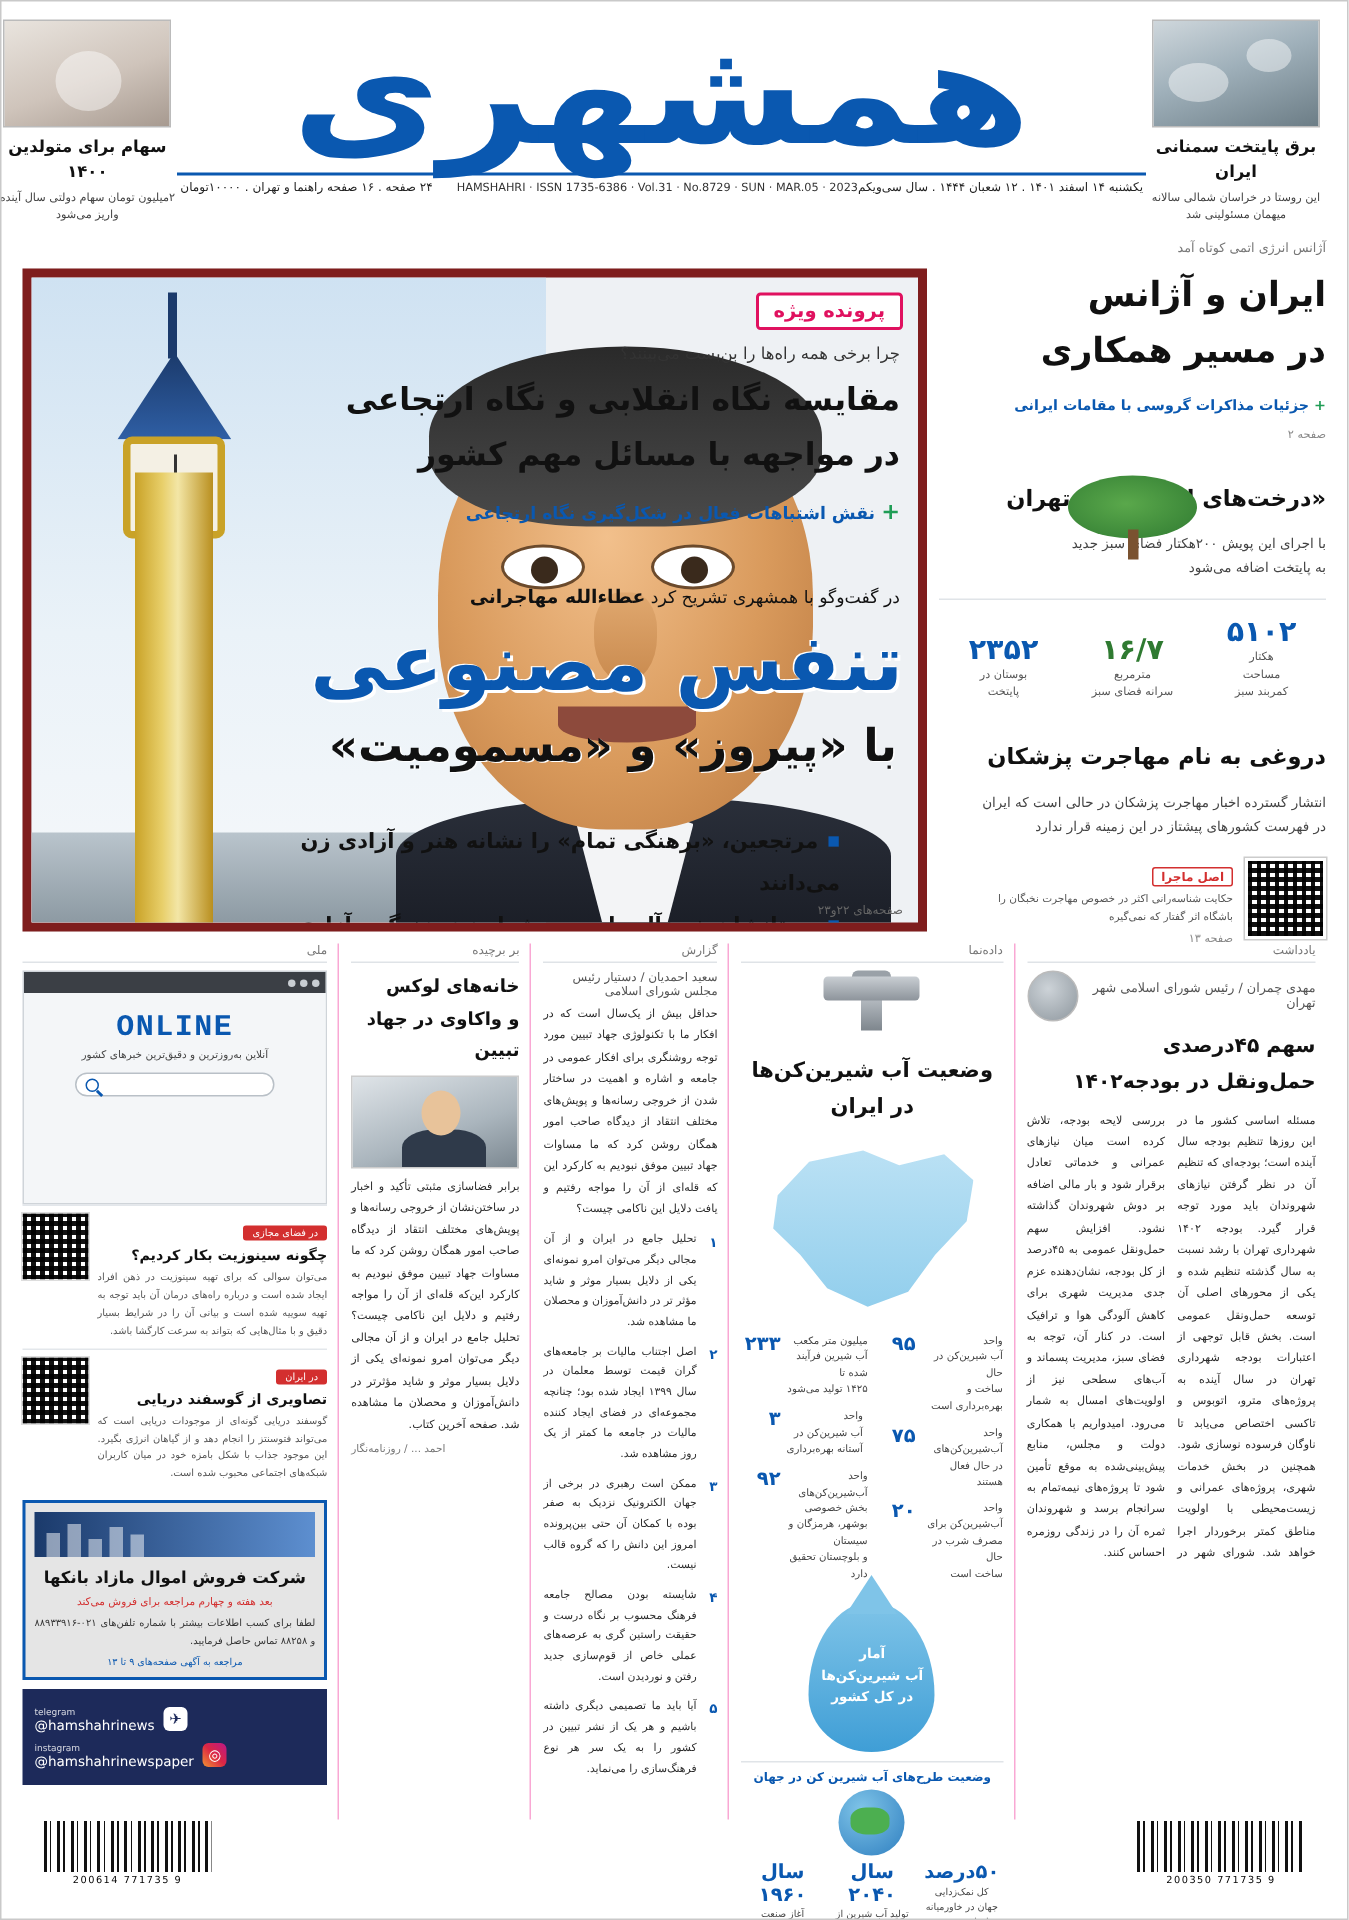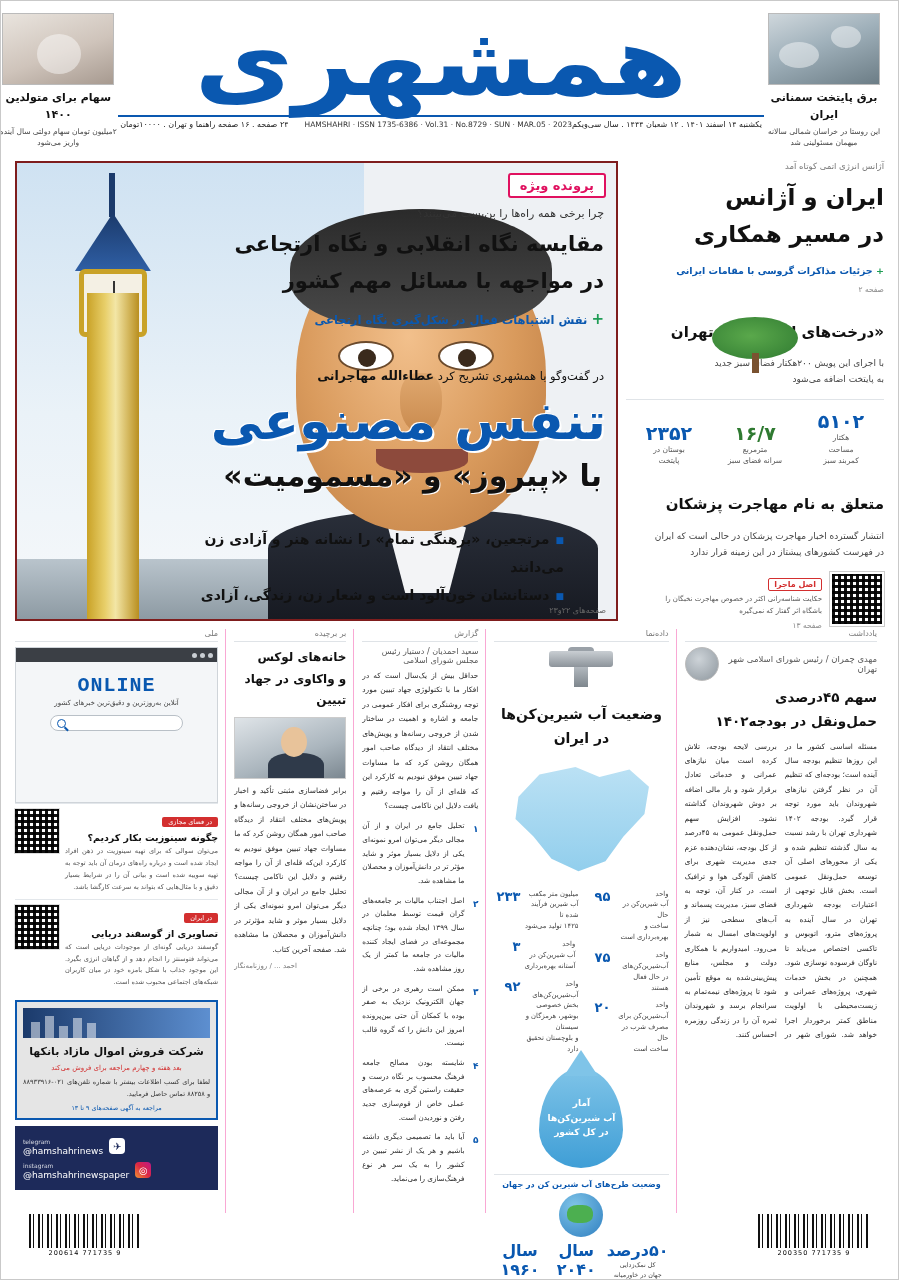--- a/index.html
+++ b/index.html
@@ -92,21 +92,22 @@
 
   
   .topband {
     display: flex; gap: 8px; margin-top: 8px; height: 460px;
   }
   .lead { 
     position: relative;
     flex: 1;
     background: #eef1f4;
     overflow: hidden;
-    border: 2px solid #7f1d1d;
+    border: 6px solid #7f1d1d;
+    margin-top: 18px;
   }
   .badge-pro {
     position: absolute; top: 10px; right: 10px;
     border: 2px solid #e0115f; color: #e0115f;
     font-size: 13px; font-weight: bold;
     padding: 3px 10px; border-radius: 3px; background: #fff;
     z-index: 6;
   }
   .lead-text {
     position: absolute; top: 44px; right: 12px; width: 430px;
@@ -375,21 +376,21 @@
     width: 44px; height: 44px; border-radius: 50%;
     background: radial-gradient(circle at 35% 30%, #7fc4e8, #2f7fc0);
     position: relative; margin: 4px auto;
   }
   .globe:after {
     content: ""; position: absolute; left: 8px; top: 12px;
     width: 26px; height: 18px; background: #4caf50; border-radius: 40%;
   }
   .world-row { display: flex; gap: 5px; margin-top: 4px; }
   .world-cell { flex: 1; text-align: center; }
-  .world-cell .n { font-size: 16px; font-weight: bold; color: #0a58b0; }
+  .world-cell .n { font-size: 13px; font-weight: bold; color: #0a58b0; }
   .world-cell .t { font-size: 6.4px; color: #444; line-height: 1.6; }
 
   
   .c-rep { width: 128px; }
   .rep-head {
     font-size: 12px; font-weight: bold; color: #111; line-height: 1.8;
     text-align: right; margin-bottom: 5px;
   }
   .num-list li {
     list-style: none; font-size: 7.2px; color: #2b2b2b; line-height: 1.9;
@@ -587,21 +588,21 @@
         </div>
         <div class="stat">
           <div class="num">۲۳۵۲</div>
           <div class="lbl" style="white-space:pre-line">بوستان در
 پایتخت</div>
         </div>
       </div>
 
       <div class="hr-thin"></div>
 
-      <div class="rc-head2">متعلق به نام مهاجرت پزشکان</div>
+      <div class="rc-head2">دروغی به نام مهاجرت پزشکان</div>
       <div class="rc-small" style="white-space:pre-line">انتشار گسترده اخبار مهاجرت پزشکان در حالی است که ایران
 در فهرست کشورهای پیشتاز در این زمینه قرار ندارد</div>
       <div class="rc-bottom">
         <div class="qr"></div>
         <div style="flex:1">
           <div style="font-size:8px;font-weight:bold;color:#d32f2f;border:1px solid #d32f2f;display:inline-block;padding:1px 5px;border-radius:2px">اصل ماجرا</div>
           <div style="font-size:7px;color:#555;line-height:1.7;margin-top:3px;text-align:right;white-space:pre-line">حکایت شناسه‌رانی اکثر در خصوص مهاجرت نخبگان را
 باشگاه اثر گفتار که نمی‌گیره</div>
           <div class="rc-page">صفحه ۱۳</div>
         </div>

